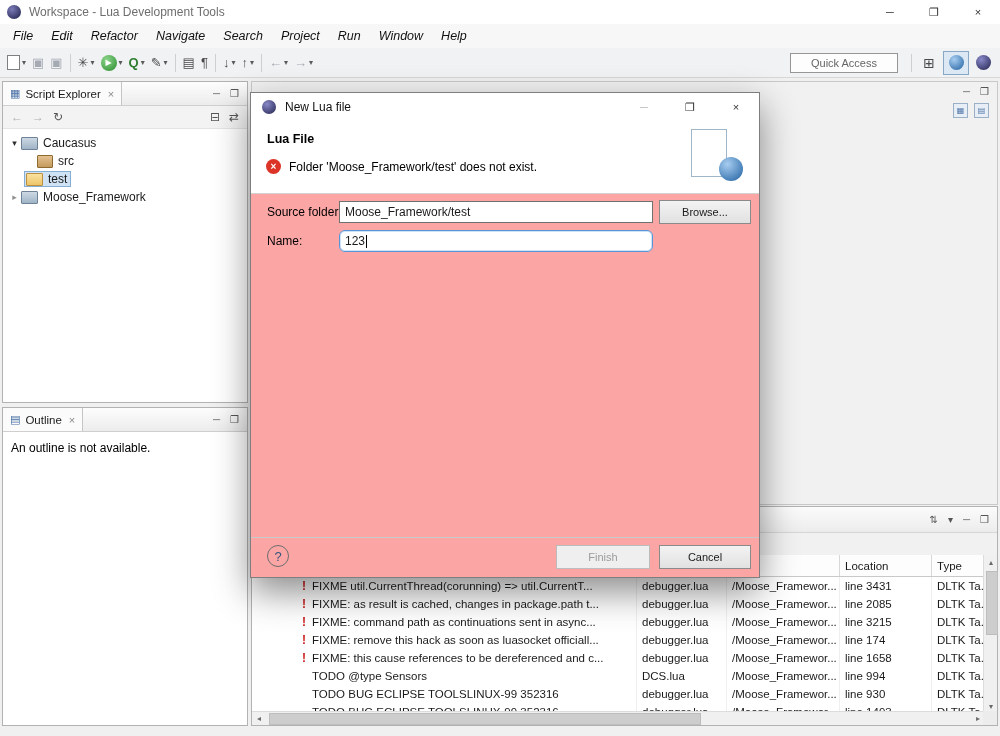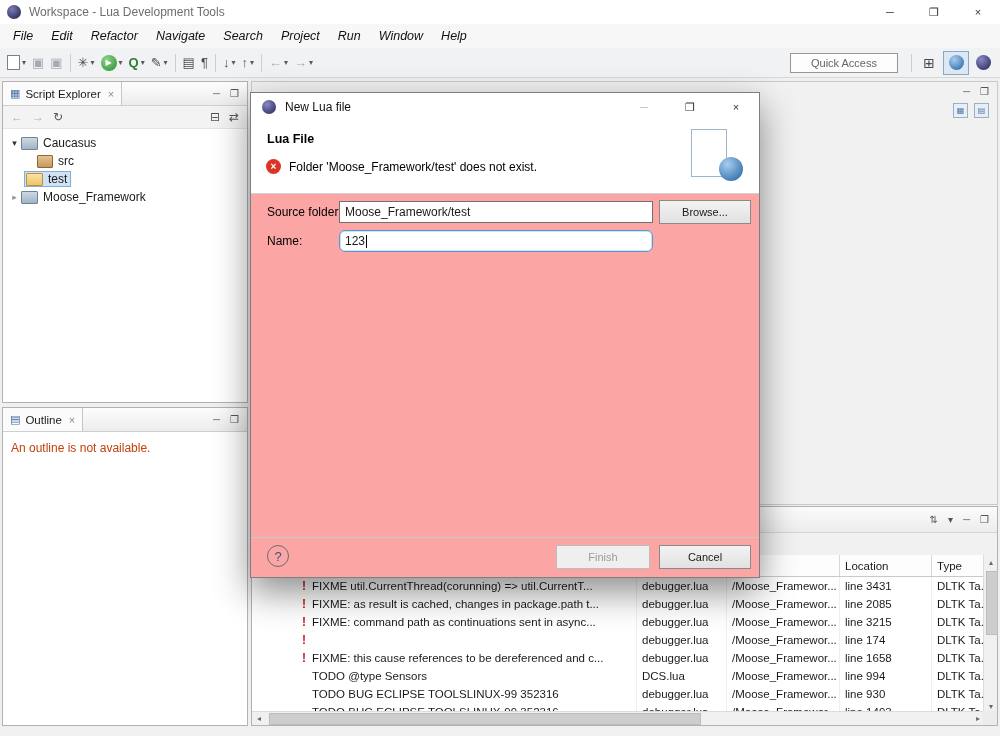--- a/index.html
+++ b/index.html
@@ -249,21 +249,21 @@
       <span class="tab">
         <span class="tab-icon">▤</span>
         <span>Outline</span>
         <span class="tab-close">×</span>
       </span>
       <span class="panel-ctrls">
         <span>─</span>
         <span>❐</span>
       </span>
     </div>
-    <div style="padding:9px 8px;font-size:12px;color:#c2410c;">An outline is not available.</div>
+    <div style="padding:9px 8px;font-size:12px;color:#000000;">An outline is not available.</div>
   </div>
 
   <div id="editor-area">
     <div style="position:absolute;top:4px;right:8px;display:flex;gap:10px;font-size:10px;color:#555;">
       <span>─</span>
       <span>❐</span>
     </div>
     <div style="position:absolute;top:21px;right:8px;display:flex;gap:6px;">
       <span class="fv">▦</span>
       <span class="fv">▤</span>
@@ -319,20 +319,21 @@
           </span>
         <span class="td c-res">debugger.lua</span>
         <span class="td c-path">/Moose_Framewor...</span>
         <span class="td c-loc">line 3215</span>
         <span class="td c-type">DLTK Ta...</span>
       </div>
       <div class="tr">
         <span class="td td-desc c-desc">
             <span class="lead"></span>
             <span class="prio">!</span>
+            <span>FIXME: remove this hack as soon as luasocket officiall...</span>
           </span>
         <span class="td c-res">debugger.lua</span>
         <span class="td c-path">/Moose_Framewor...</span>
         <span class="td c-loc">line 174</span>
         <span class="td c-type">DLTK Ta...</span>
       </div>
       <div class="tr">
         <span class="td td-desc c-desc">
             <span class="lead"></span>
             <span class="prio">!</span>

